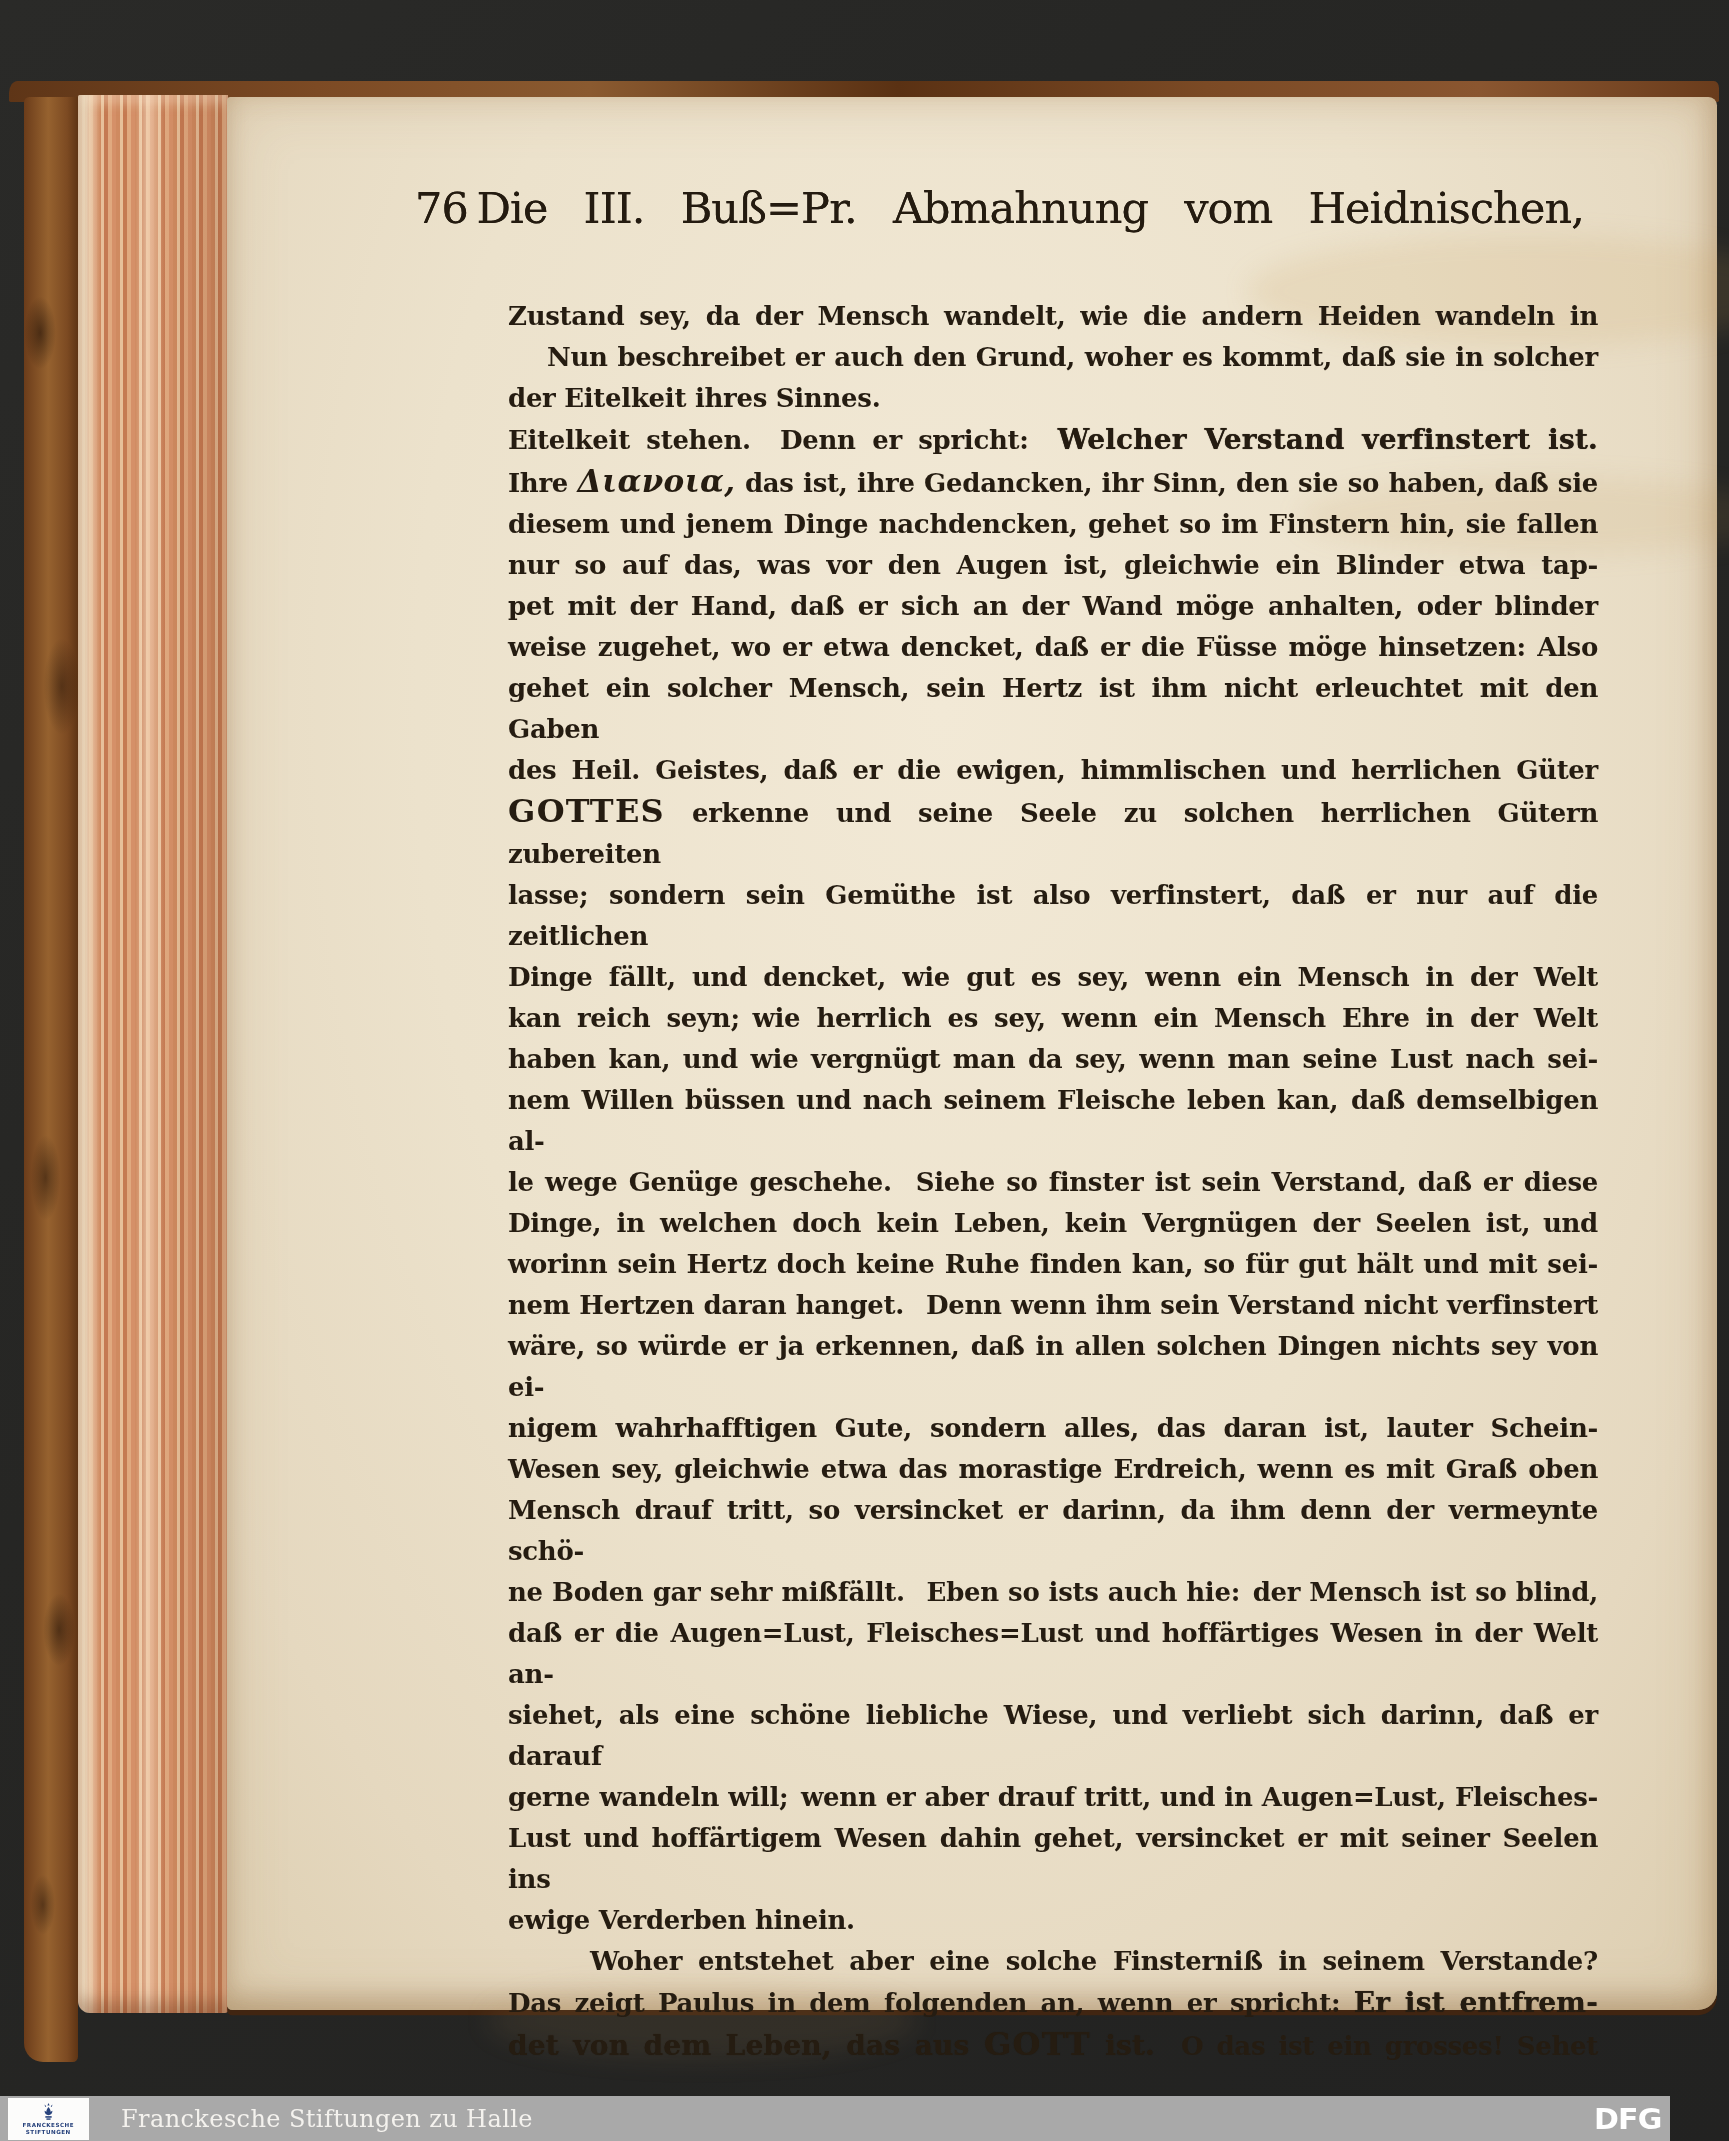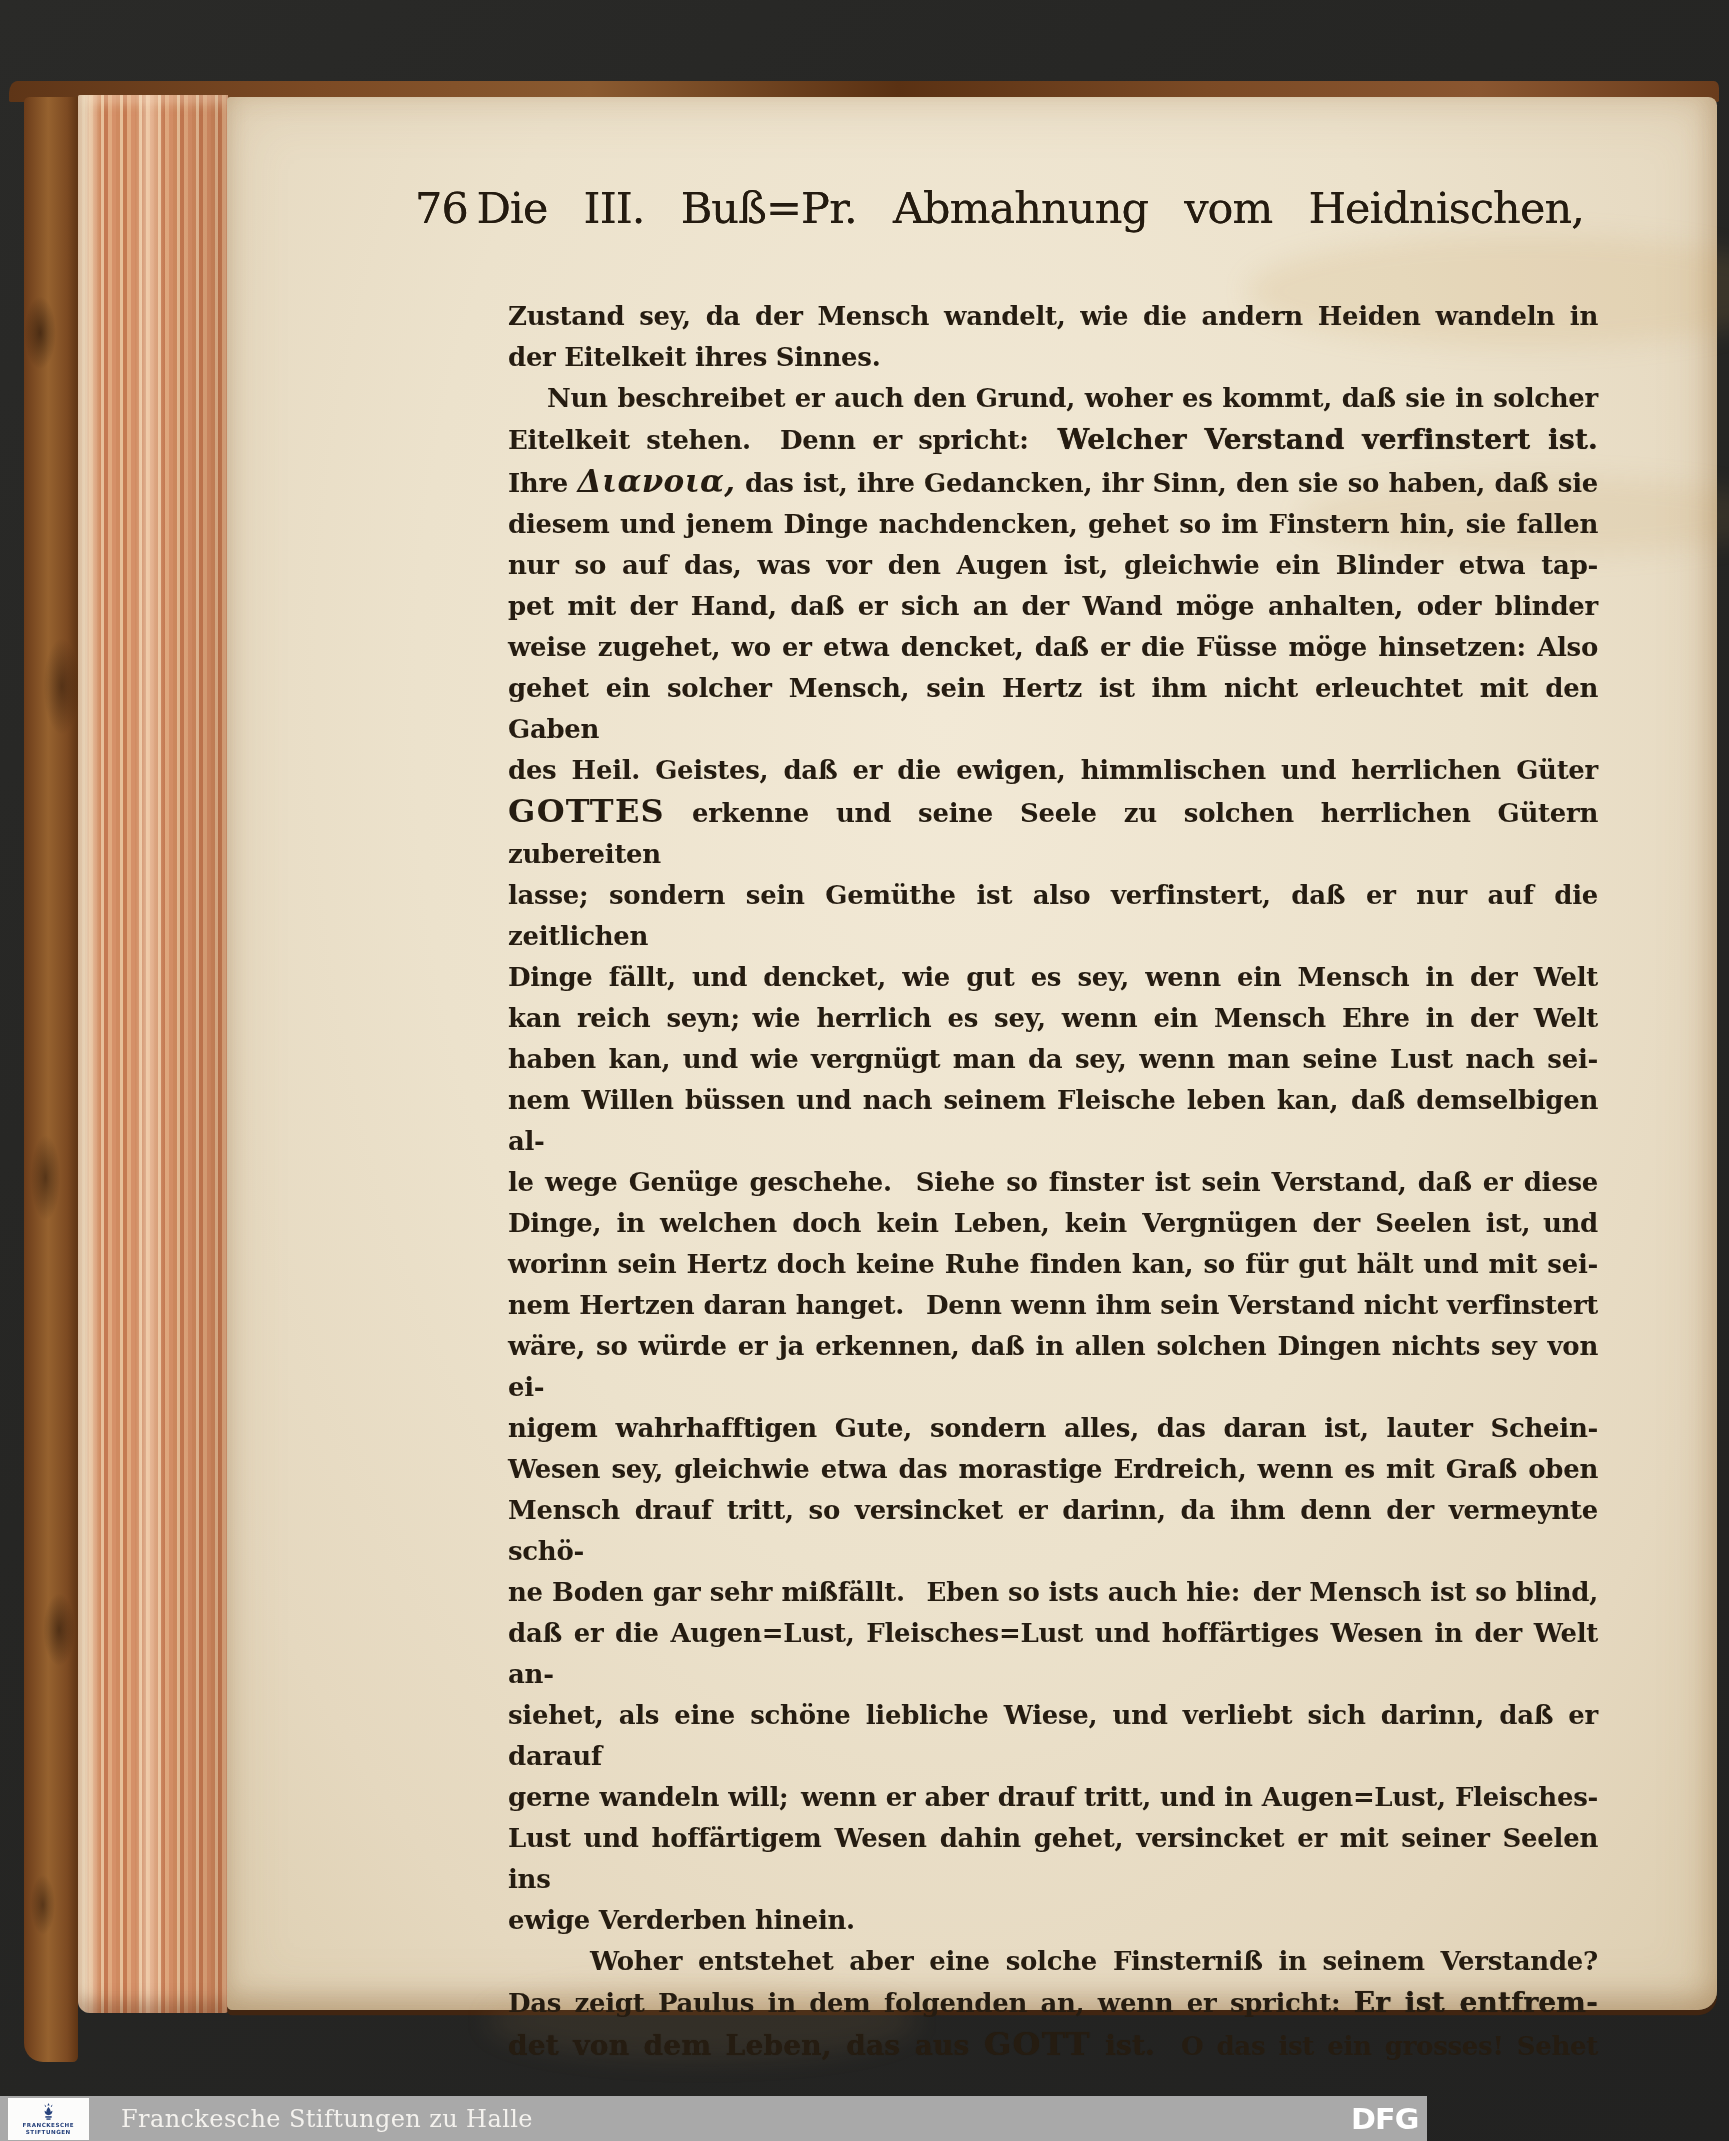--- a/index.html
+++ b/index.html
@@ -46,21 +46,21 @@
   .body-col{position:absolute;left:508px;top:296px;width:1090px;color:#251c11;}
   .line{line-height:41px;font-size:26px;font-weight:bold;letter-spacing:-0.3px;
     text-align:justify;text-align-last:justify;}
   .line.end{text-align-last:left;}
   .seg-b{font-size:28px;letter-spacing:0.2px;text-shadow:0 0 0.7px currentColor;}
   .seg-i{font-style:italic;font-weight:600;font-size:31px;letter-spacing:0.4px;}
   .seg-c{font-size:32px;letter-spacing:1.3px;}
   .seg-cb{font-size:32px;letter-spacing:1.3px;text-shadow:0 0 0.7px currentColor;}
 
   
-  .footer{position:absolute;left:0;bottom:0;width:1427px;height:45px;background:#a9a9a9;}
+  .footer{position:absolute;left:0;bottom:0;width:1670px;height:45px;background:#a9a9a9;}
   .logo-box{position:absolute;left:7.8px;bottom:0.9px;width:81px;height:42px;background:#fcfcfb;
     display:flex;flex-direction:column;align-items:center;justify-content:center;}
   .logo-box svg{display:block;}
   .logo-caption{font-family:"DejaVu Sans",sans-serif;font-size:5.6px;line-height:6.5px;
     letter-spacing:0.5px;color:#27427c;text-align:center;font-weight:bold;}
   .inst-name{position:absolute;left:121px;top:8.6px;color:#f4f2ee;font-size:24px;
     font-family:"DejaVu Serif",serif;letter-spacing:0.4px;}
   .dfg{position:absolute;right:8.6px;top:6px;color:#ffffff;font-family:"DejaVu Sans",sans-serif;
     font-weight:bold;font-size:30px;letter-spacing:-0.9px;transform:scaleY(.95);}
 </style>
@@ -76,22 +76,22 @@
   <div class="page">
     <div class="stain s1"></div>
     <div class="stain s2"></div>
     <div class="stain s3"></div>
   </div>
 
   <div class="header"><span class="hnum">76</span><span>Die III. Buß=Pr. Abmahnung vom Heidnischen,</span></div>
 
   <div class="body-col" id="body-lines">
       <div class="line"><span class="seg-n">Zustand sey, da der Mensch wandelt, wie die andern Heiden wandeln in</span></div>
+      <div class="line" style="text-indent: 39px;"><span class="seg-n">Nun beschreibet er auch den Grund, woher es kommt, daß sie in solcher</span></div>
       <div class="line end"><span class="seg-n">der Eitelkeit ihres Sinnes.</span></div>
-      <div class="line" style="text-indent: 39px;"><span class="seg-n">Nun beschreibet er auch den Grund, woher es kommt, daß sie in solcher</span></div>
       <div class="line"><span class="seg-n">Eitelkeit stehen.  Denn er spricht:  </span><span class="seg-b">Welcher Verstand verfinstert ist.</span></div>
       <div class="line"><span class="seg-n">Ihre </span><span class="seg-i">Διανοια,</span><span class="seg-n"> das ist, ihre Gedancken, ihr Sinn, den sie so haben, daß sie</span></div>
       <div class="line"><span class="seg-n">diesem und jenem Dinge nachdencken, gehet so im Finstern hin, sie fallen</span></div>
       <div class="line"><span class="seg-n">nur so auf das, was vor den Augen ist, gleichwie ein Blinder etwa tap-</span></div>
       <div class="line"><span class="seg-n">pet mit der Hand, daß er sich an der Wand möge anhalten, oder blinder</span></div>
       <div class="line"><span class="seg-n">weise zugehet, wo er etwa dencket, daß er die Füsse möge hinsetzen: Also</span></div>
       <div class="line"><span class="seg-n">gehet ein solcher Mensch, sein Hertz ist ihm nicht erleuchtet mit den Gaben</span></div>
       <div class="line"><span class="seg-n">des Heil. Geistes, daß er die ewigen, himmlischen und herrlichen Güter</span></div>
       <div class="line"><span class="seg-c">GOTTES</span><span class="seg-n"> erkenne und seine Seele zu solchen herrlichen Gütern zubereiten</span></div>
       <div class="line"><span class="seg-n">lasse; sondern sein Gemüthe ist also verfinstert, daß er nur auf die zeitlichen</span></div>

